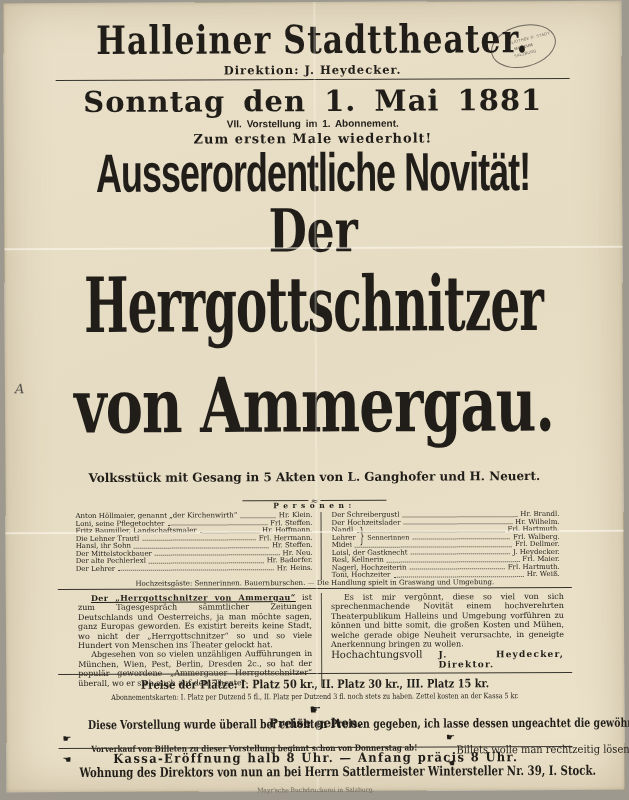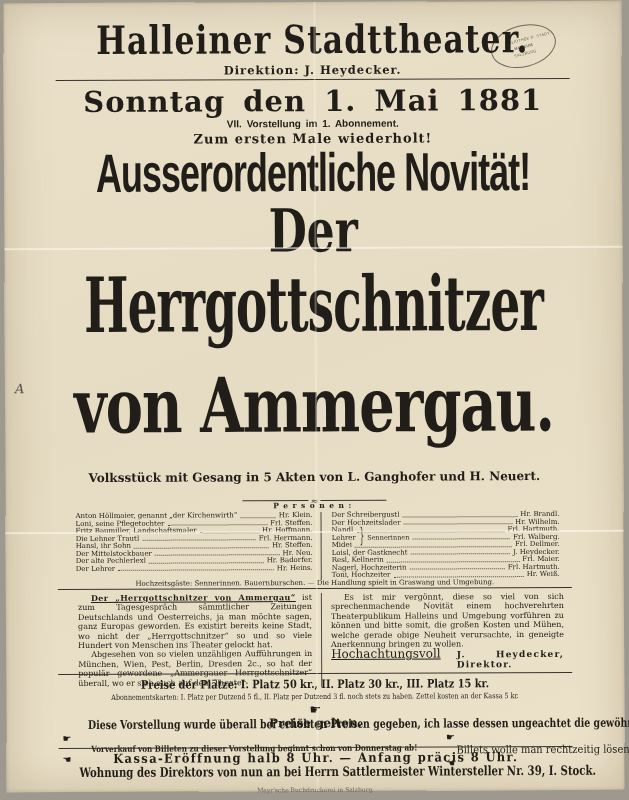--- a/index.html
+++ b/index.html
@@ -46,21 +46,21 @@
   .cast-row .actor{white-space:nowrap;}
   .cast-foot{top:577px;font-size:7px;}
 
   .prose{position:absolute;top:591px;left:72px;width:486px;display:flex;font-size:8px;line-height:9.4px;text-align:justify;}
   .pcol{width:50%;box-sizing:border-box;padding:0 9px 0 0;}
   .pcol.right{border-left:1px solid #4a453d;padding:0 0 0 9px;}
   .pcol p{margin:0;}
   .pcol p.ind{text-indent:13px;}
   .pcol b{letter-spacing:.4px;text-decoration:underline;}
   .sig-row{display:flex;justify-content:flex-end;align-items:baseline;gap:16px;margin-top:1px;}
-  .sig-row .closing{font-size:12px;text-decoration:underline;}
+  .sig-row .closing{font-size:10px;}
   .sig-row .signature{font-size:9px;font-weight:bold;letter-spacing:1.2px;}
 
   .price-main{top:675px;font-size:11.5px;font-weight:bold;}
   .price-main .sq{transform:scale(.85,1);}
   .price-sub{top:690px;font-size:7.5px;}
   .price-sub .sq{transform:scale(.85,1);}
   .notice1{top:700px;font-size:12px;font-weight:bold;}
   .notice1 .sq{transform:scale(.78,1);}
   .notice1 .hand{font-family:"DejaVu Sans",sans-serif;font-size:13px;vertical-align:-1px;}
   .notice2{top:714px;font-size:12px;font-weight:bold;}

